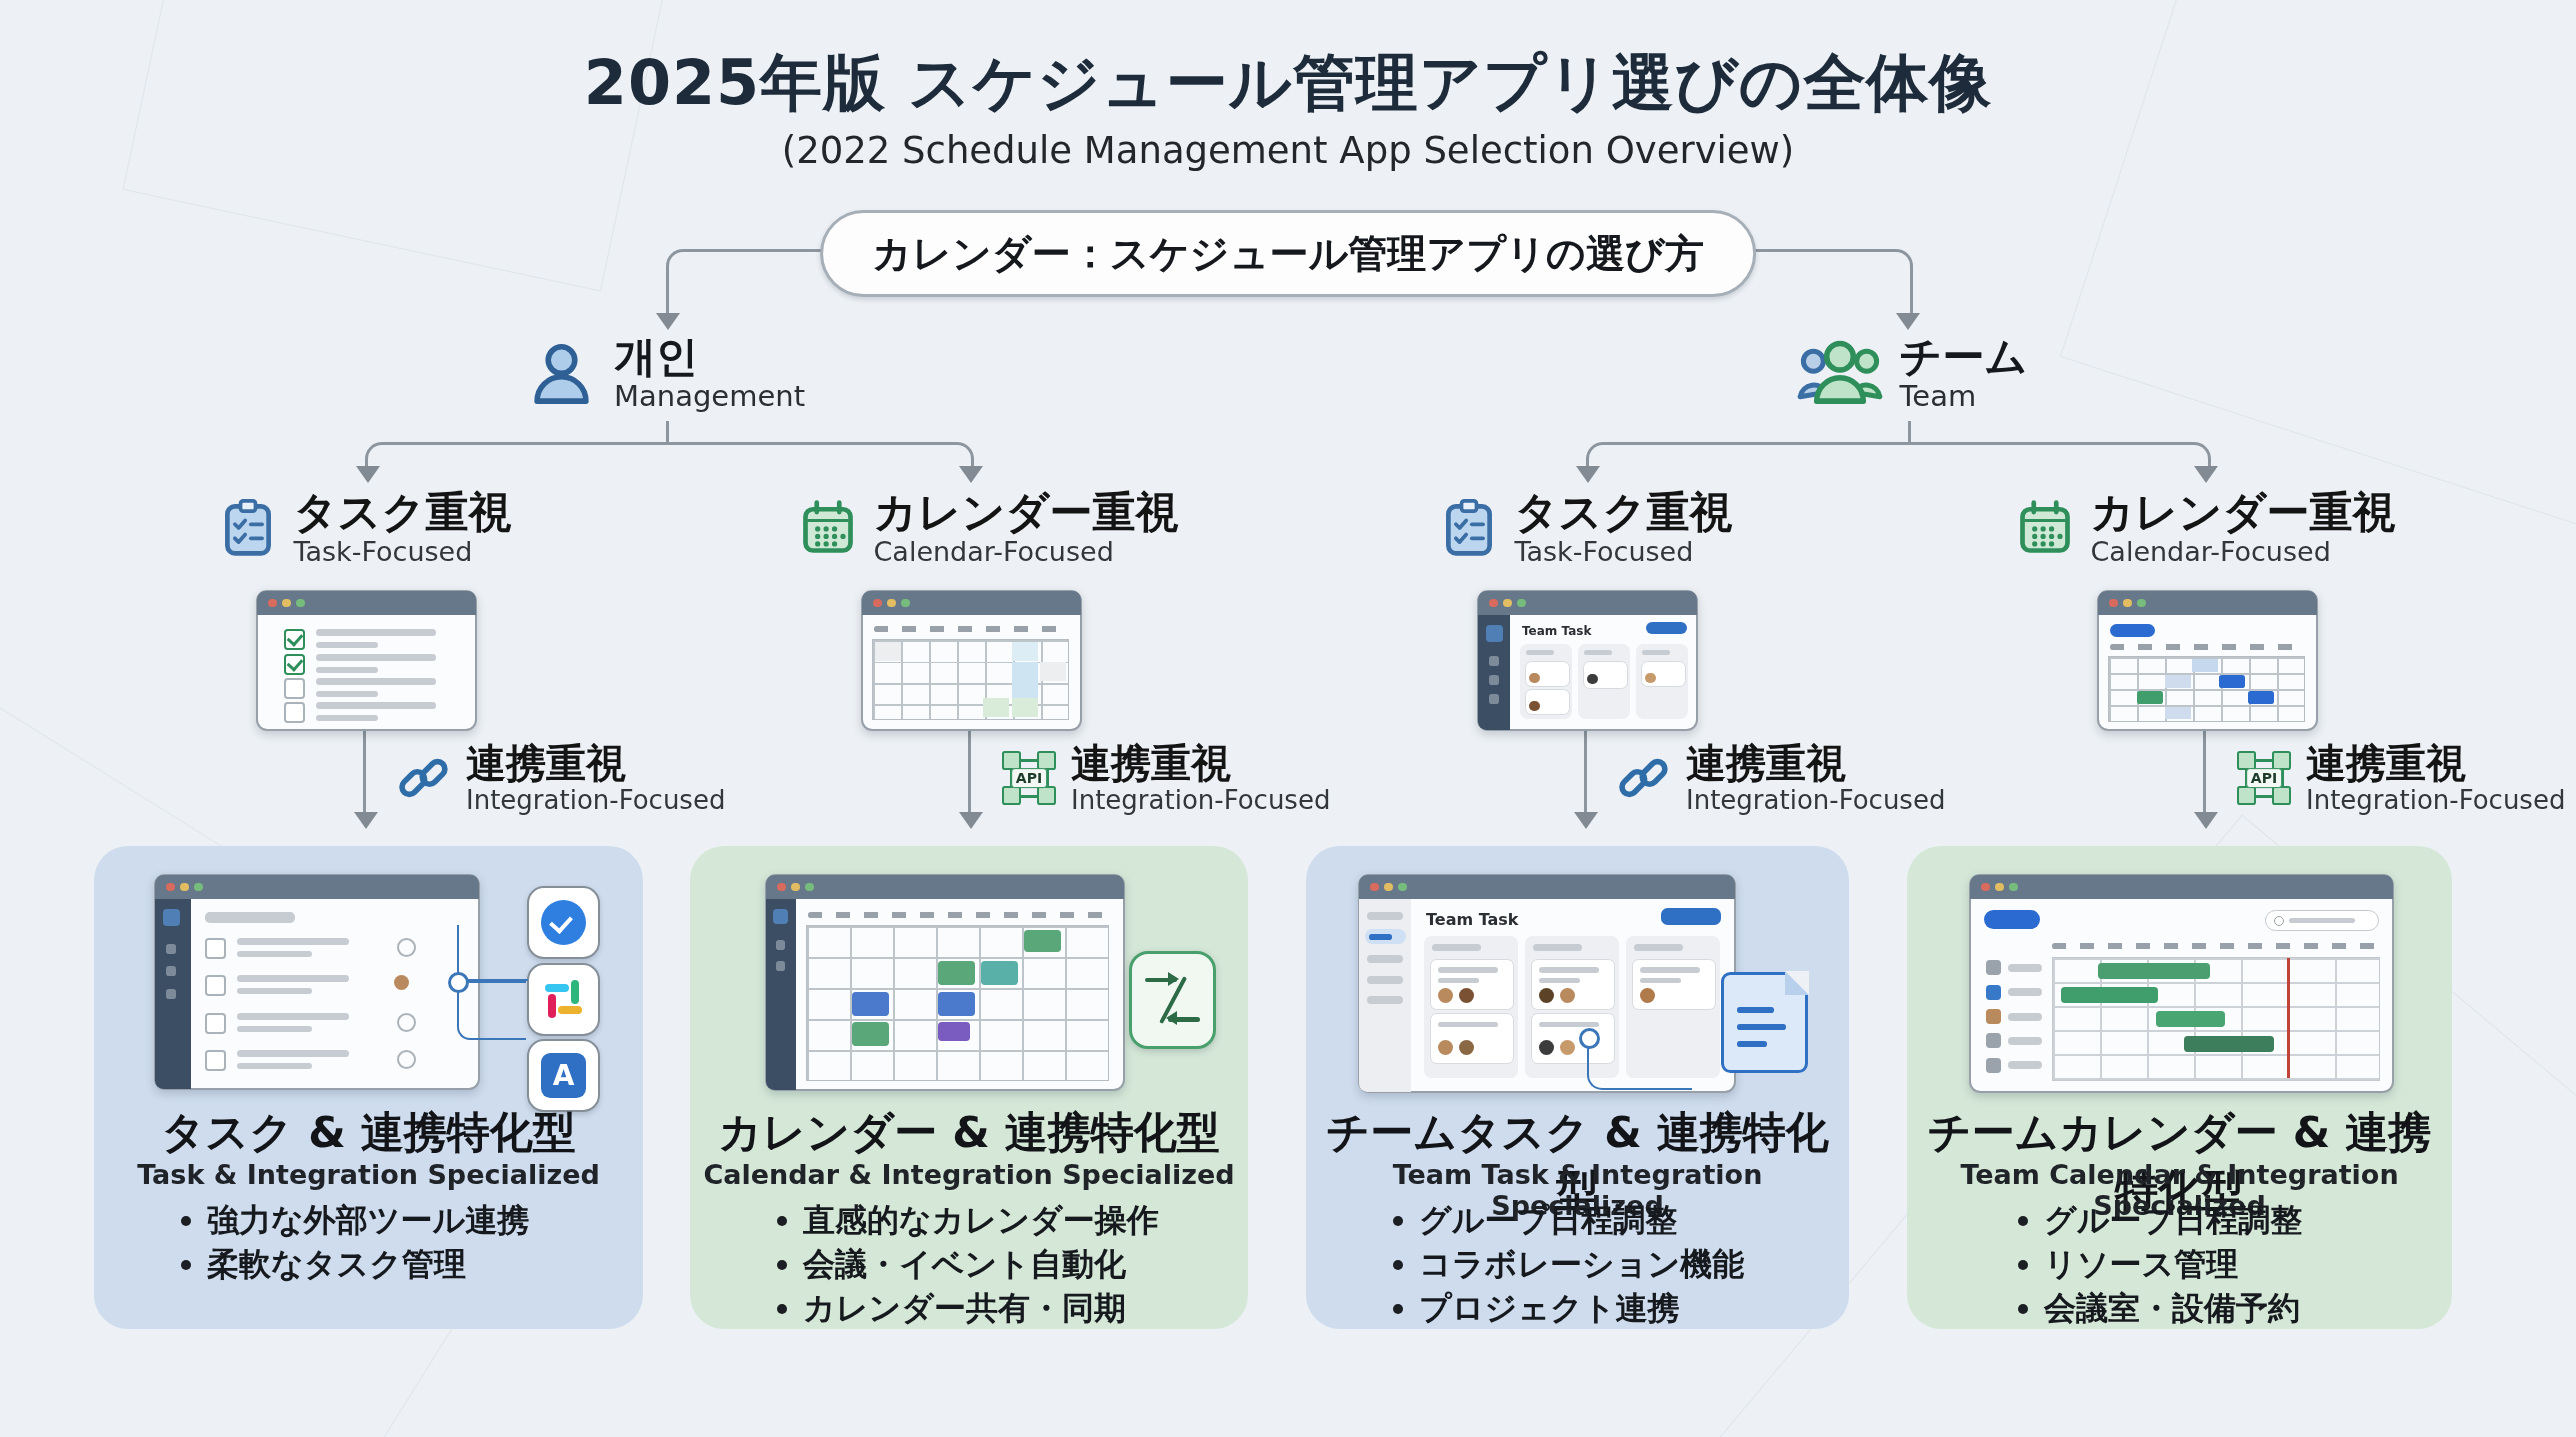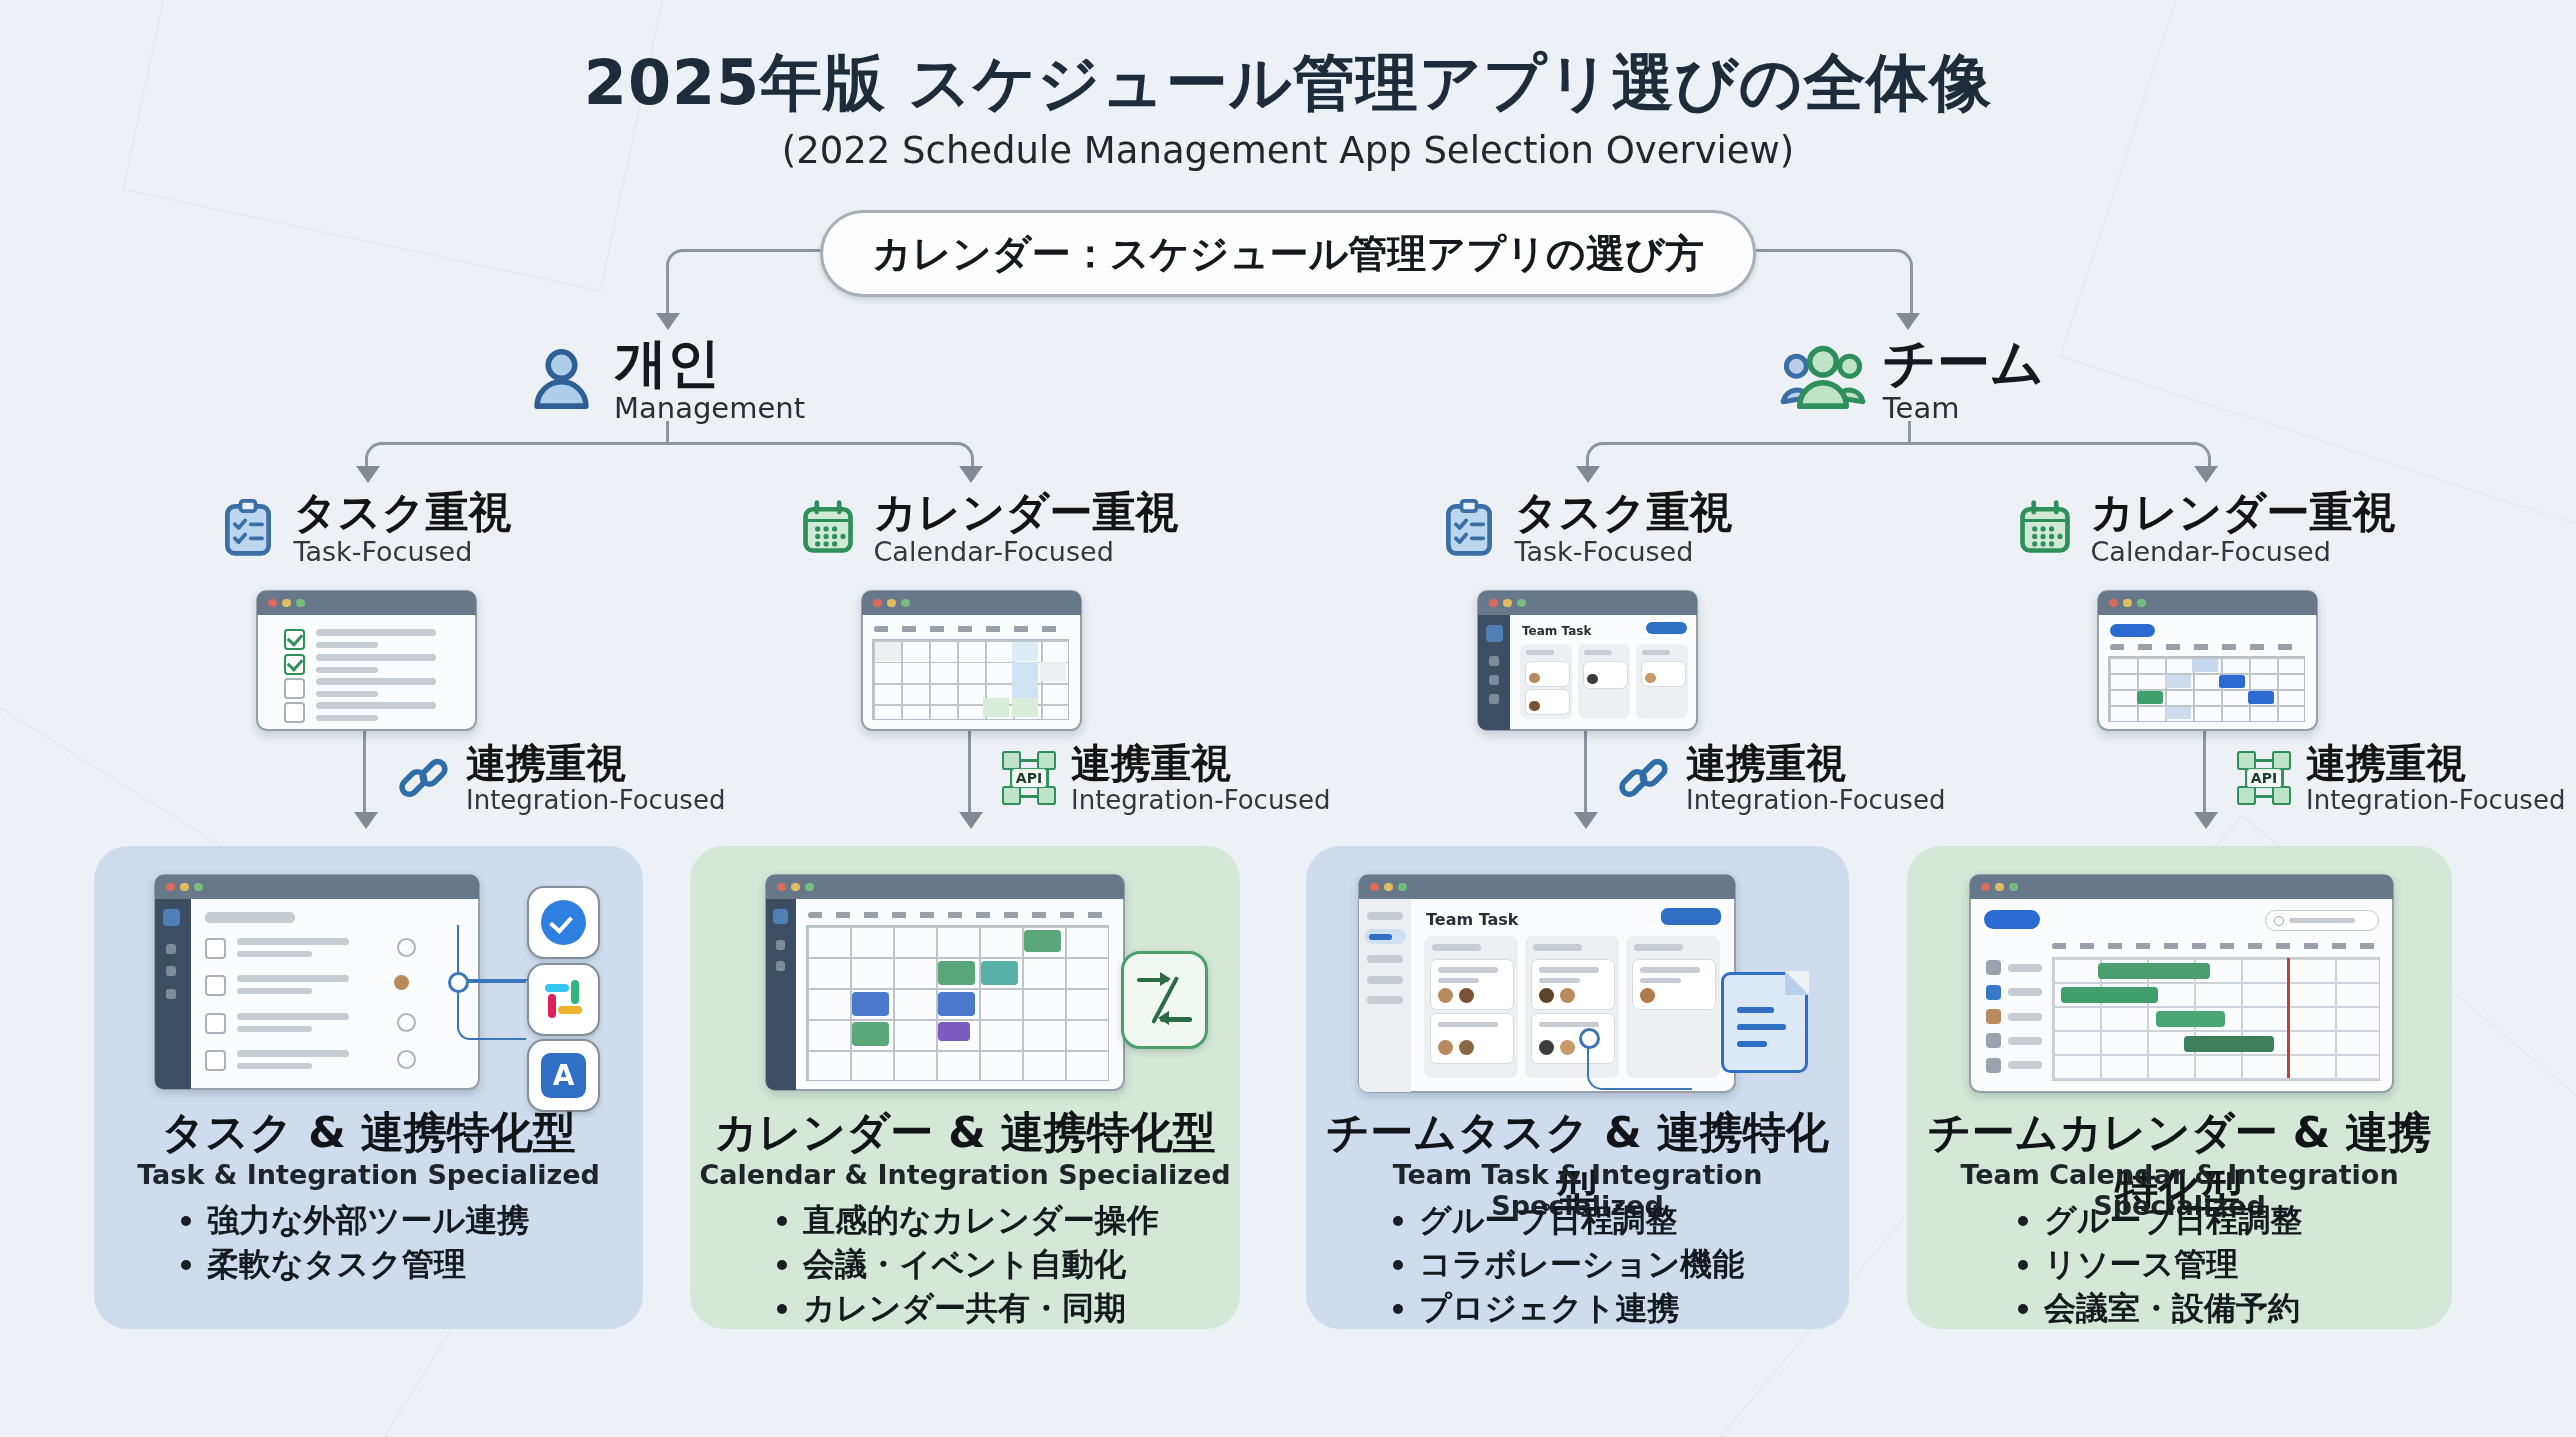--- a/index.html
+++ b/index.html
@@ -35,21 +35,21 @@
   
   .ln{position:absolute;z-index:1;}
   .lv{border-left:3.7px solid #8d969f;}
   .etl{border-left:3.7px solid #8d969f;border-top:3.7px solid #8d969f;border-top-left-radius:17px;}
   .etr{border-right:3.7px solid #8d969f;border-top:3.7px solid #8d969f;border-top-right-radius:17px;}
   .arr{position:absolute;width:0;height:0;z-index:1;
        border-left:12px solid transparent;border-right:12px solid transparent;border-top:17px solid #828b94;}
 
   
   .node{display:flex;align-items:center;gap:17px;justify-content:center;}
-  .node .jp{font-size:53px;font-weight:900;color:#15181c;line-height:1.05;}
+  .node .jp{font-size:42px;font-weight:900;color:#15181c;line-height:1.05;}
   .node .en{font-size:29px;font-weight:500;color:#2b2f34;}
 
   
   .chead{display:flex;align-items:center;gap:15px;justify-content:center;}
   .chead .jp{font-size:43px;font-weight:900;color:#141414;line-height:1.1;}
   .chead .en{font-size:27px;font-weight:500;color:#33373c;}
 
   
   .ilabel{display:flex;align-items:center;gap:15px;}
   .ilabel .jp{font-size:40px;font-weight:900;color:#141414;line-height:1.1;}
@@ -516,21 +516,21 @@
       </div>
     </div>
     <div class="res-title">タスク &amp; 連携特化型</div>
     <div class="res-sub">Task &amp; Integration Specialized</div>
     <ul class="res-ul">
       <li>強力な外部ツール連携</li>
       <li>柔軟なタスク管理</li>
     </ul>
   </div>
 
-  <div class="rbox green" style="left:690px;width:550px;">
+  <div class="rbox green" style="left:690px;width:550px;padding-left:8px;">
     <div class="illus">
       <div class="win" style="left:75px;top:5.6px;width:356px;height:213px;">
         <div class="tbar">
             <span class="tl3"></span>
           </div>
         <div class="side" style="width:30px;">
           <span class="sq" style="left:6.6px;width:15px;height:15px;"></span>
           <span class="d" style="left:9.4px;top:41px;"></span>
           <span class="d" style="left:9.4px;top:62px;"></span>
         </div>

